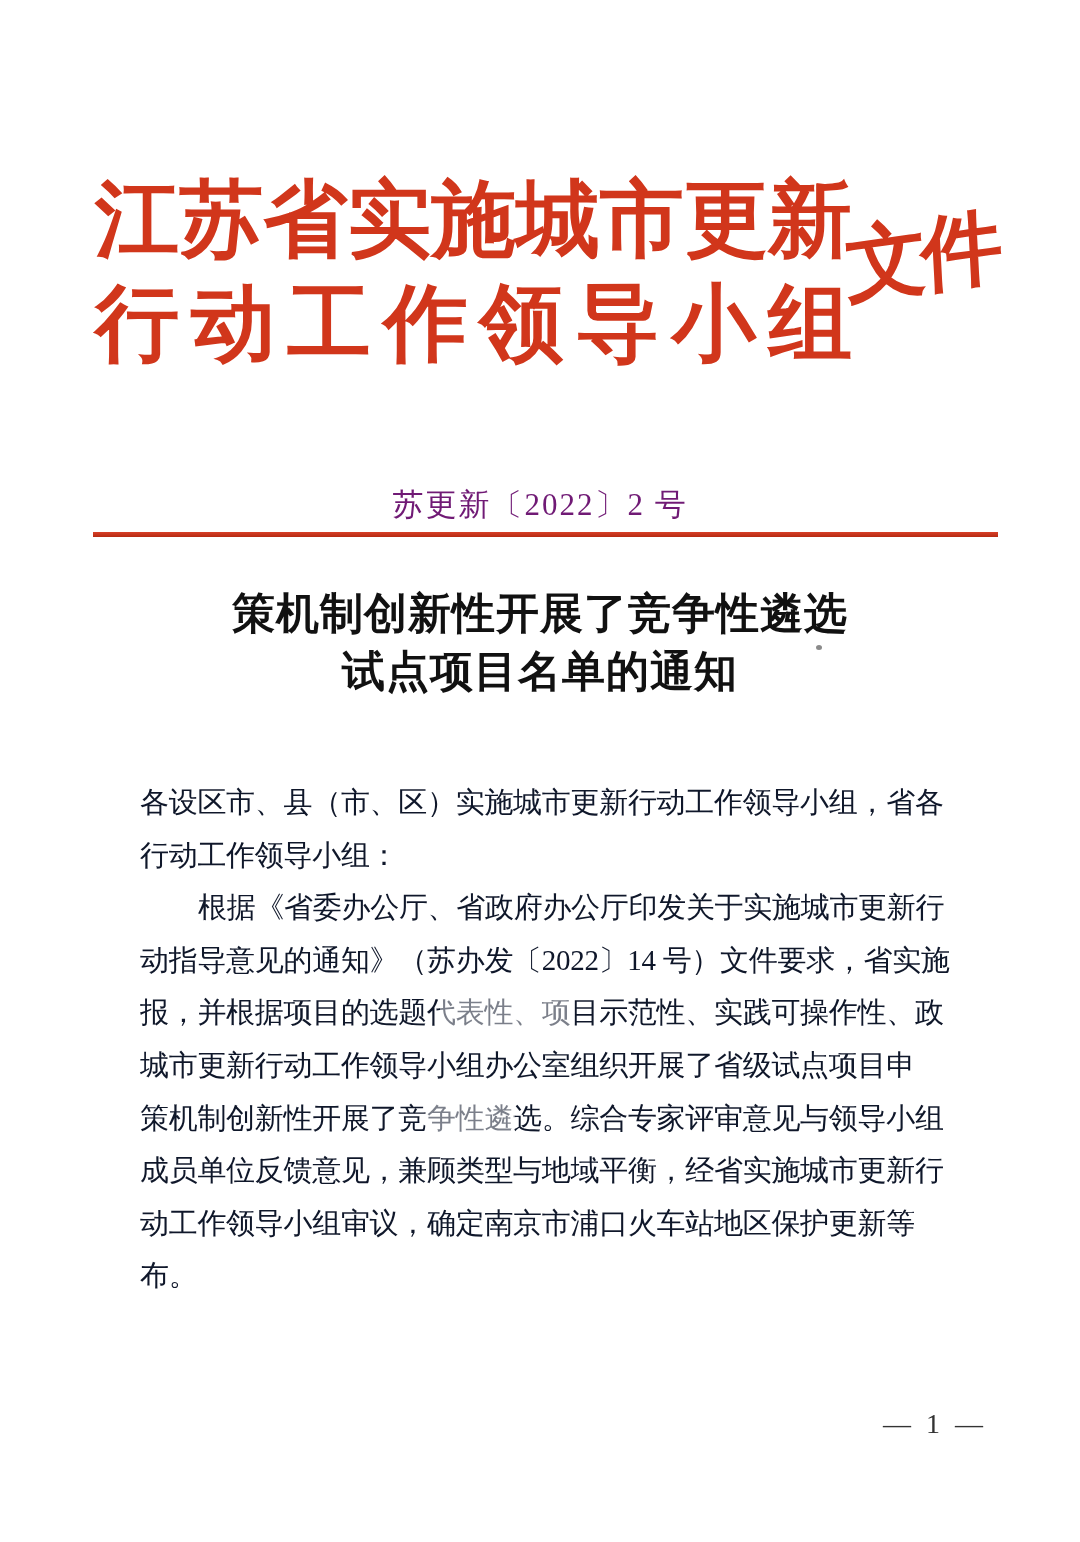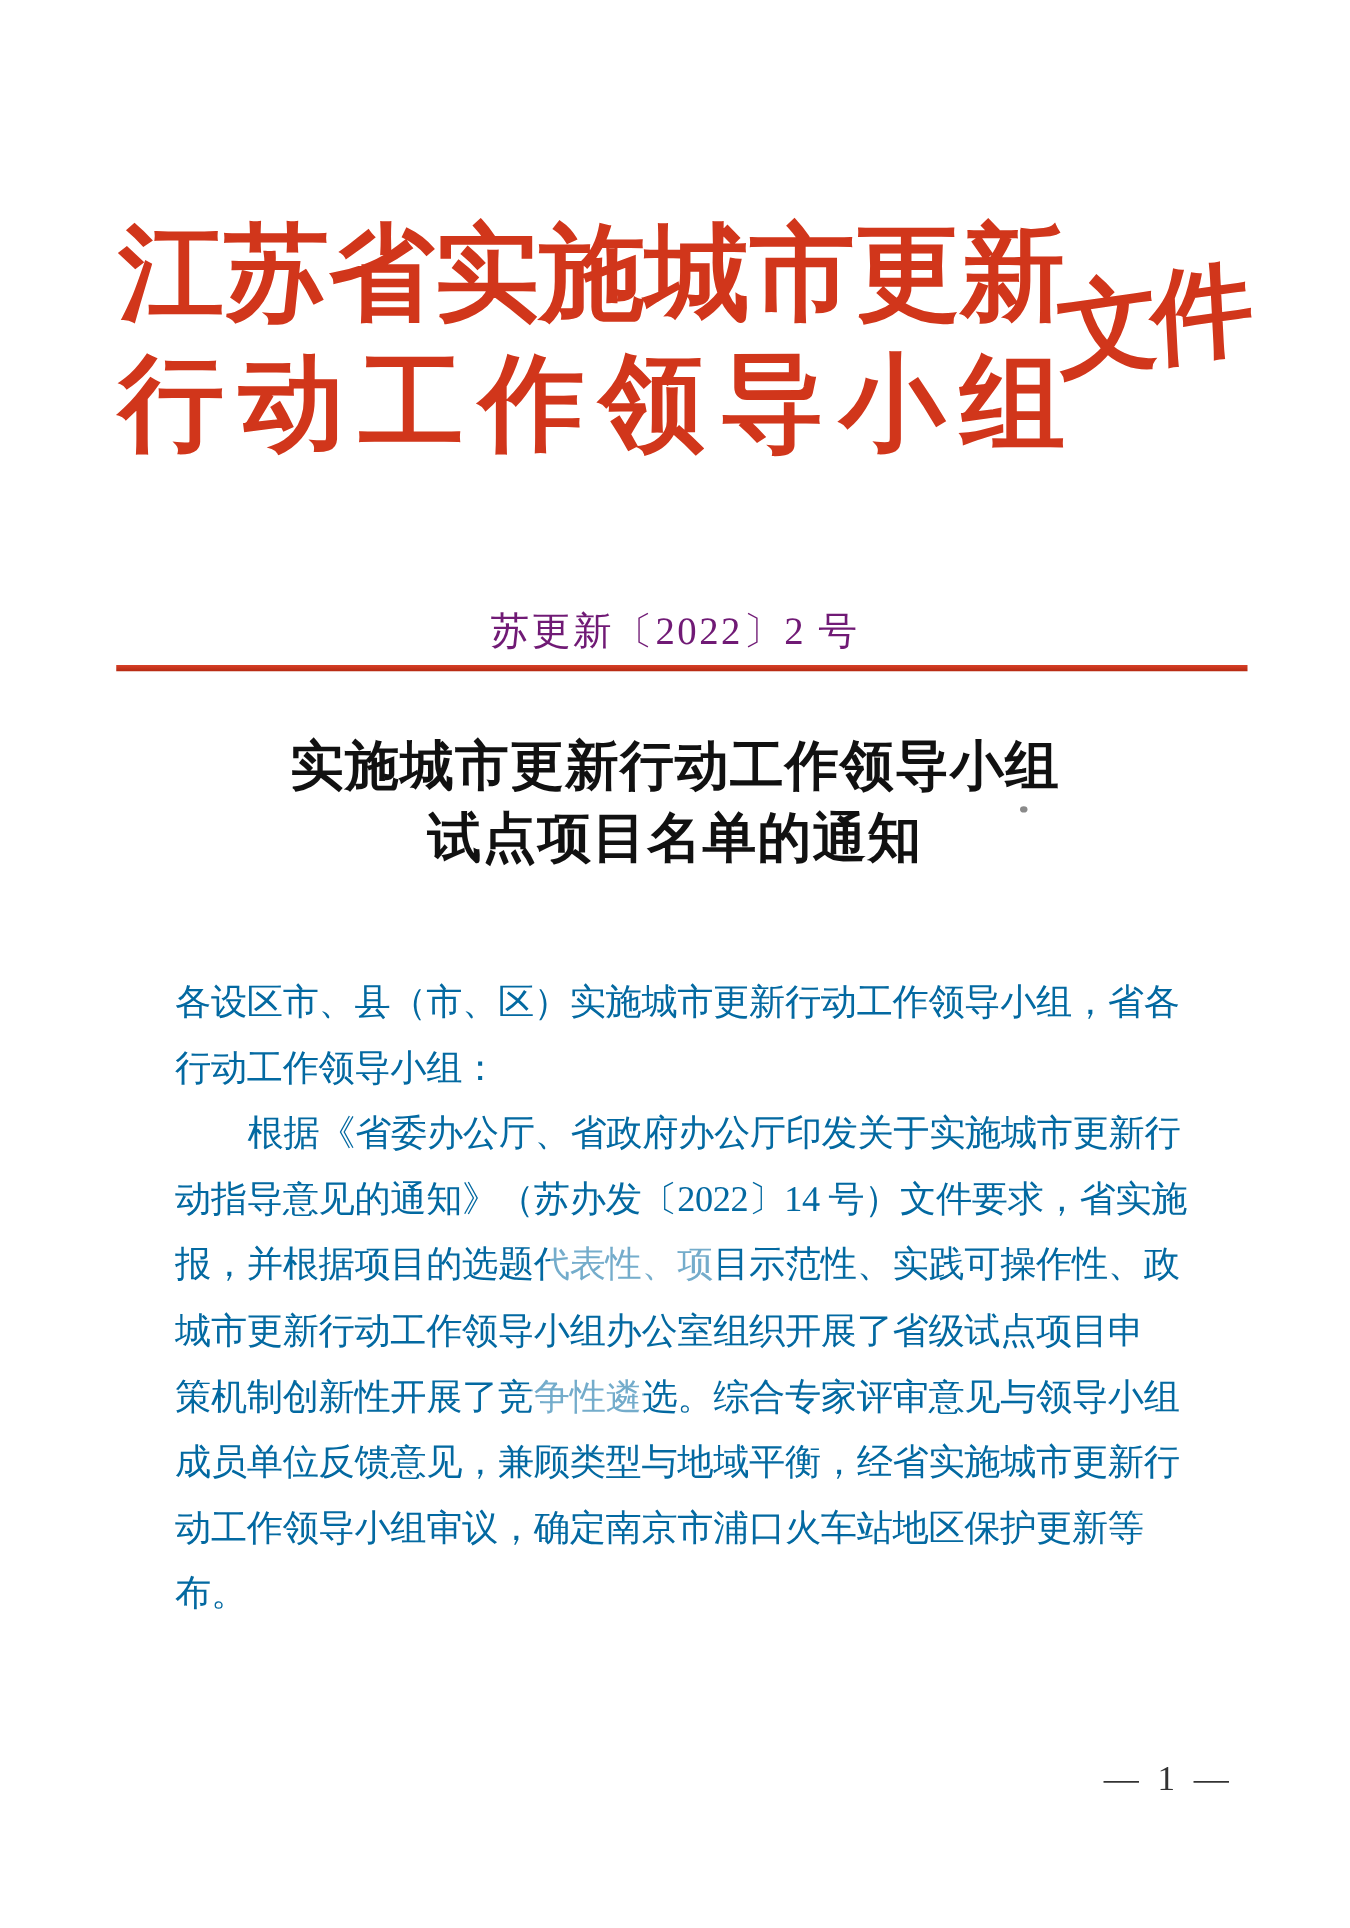--- a/index.html
+++ b/index.html
@@ -83,21 +83,21 @@
     background:#8a8a8a;
     border-radius:50%;
   }
   
   .body-text{
     position:absolute;
     left:140px; top:776px;
     width:845px;
     font-size:29px;
     line-height:52.6px;
-    color:#0369a1;
+    color:#0f172a;
     letter-spacing:-0.3px;
   }
   .body-line{white-space:nowrap;}
   .body-line.indent{padding-left:58px;}
   
   .smudge{
     position:absolute;
     background:rgba(255,255,255,0.45);
     pointer-events:none;
   }
@@ -125,21 +125,21 @@
     <div class="org-line">行动工作领导小组</div>
   </div>
 
   <div class="doc-label">文件</div>
 
   <div class="doc-number">苏更新〔2022〕2 号</div>
 
   <div class="red-rule"></div>
 
   <div class="title">
-    <div>实施城市更新行动工作领导小组</div>
+    <div>策机制创新性开展了竞争性遴选</div>
     <div>试点项目名单的通知</div>
   </div>
 
   <div class="artifact-dot"></div>
 
   <div class="body-text">
     <div class="body-line">各设区市、县（市、区）实施城市更新行动工作领导小组，省各</div>
     <div class="body-line">行动工作领导小组：</div>
     <div class="body-line indent">根据《省委办公厅、省政府办公厅印发关于实施城市更新行</div>
     <div class="body-line">动指导意见的通知》（苏办发〔2022〕14 号）文件要求，省实施</div>

